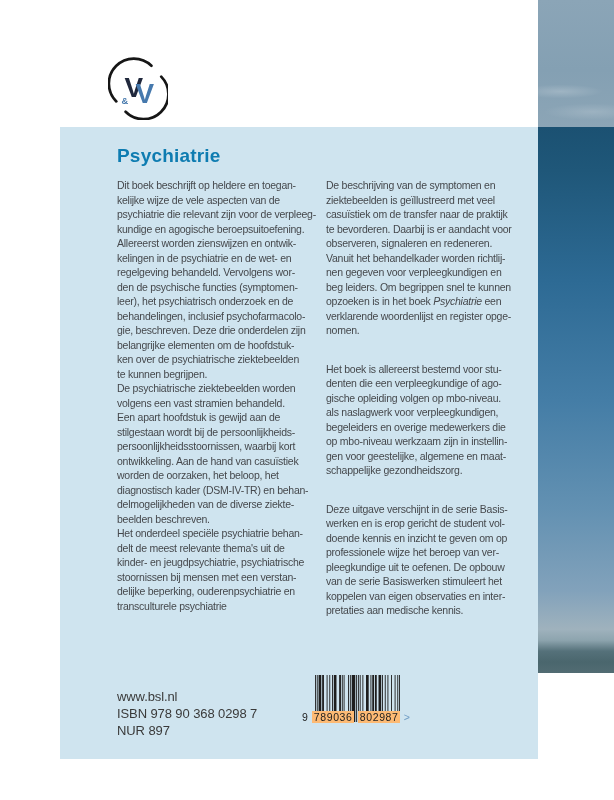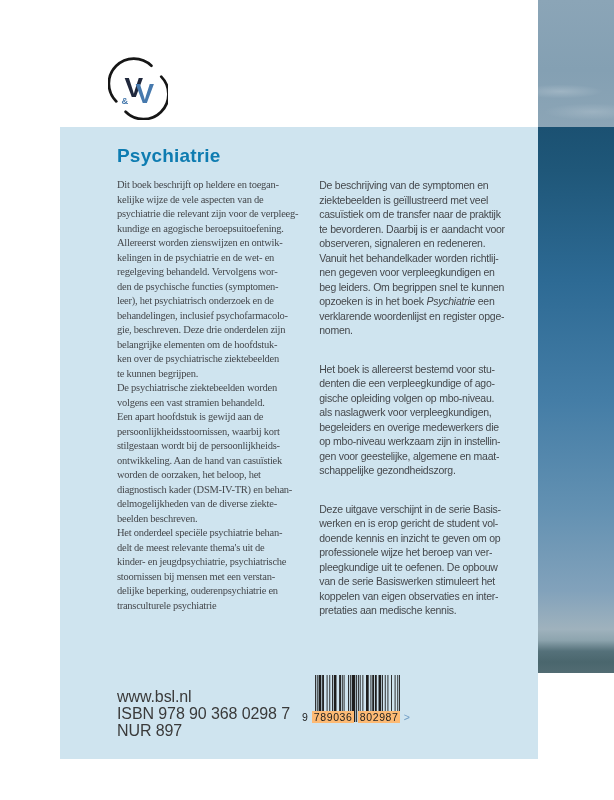--- a/index.html
+++ b/index.html
@@ -33,30 +33,30 @@
     position:absolute; left:60px; top:127px; width:478px; height:632px;
     background:#cfe4ef;
   }
   .panel-inner { padding:18px 24px 0 57px; }
   .panel-title {
     font-size:19px; font-weight:bold; color:#0e7cb1;
     margin:0 0 11px 0; letter-spacing:0.2px;
   }
   .cols { display:flex; }
   .col { color:#45484c; font-size:10.5px; line-height:14.5px; letter-spacing:-0.25px; }
-  .col-left  { width:191px; margin-right:18px;font-family:Liberation Serif, serif; }
+  .col-left  { width:191px; margin-right:18px; }
   .col-right { width:202px; }
   .tl { white-space:nowrap; }
   .tl em { font-style:italic; }
   .para + .para { margin-top:24px; }
 
   
   .footer-info {
     position:absolute; left:117px; top:688px;
-    font-size:16px; line-height:17px; color:#3a3a3a; letter-spacing:-0.1px;
+    font-size:13px; line-height:17px; color:#3a3a3a; letter-spacing:-0.1px;
   }
 
   
   .barcode { position:absolute; left:302px; top:673px; width:108px; height:62px; }
   .barcode svg { position:absolute; left:13px; top:2px; width:85px; height:47px; }
   .barcode-digits {
     position:absolute; left:0; right:0; top:38px;
     display:flex; justify-content:space-between; align-items:baseline;
     font-size:10.5px; color:#1e1e1e; letter-spacing:0.6px;
   }
@@ -96,22 +96,22 @@
             <div class="tl">den de psychische functies (symptomen-</div>
             <div class="tl">leer), het psychiatrisch onderzoek en de</div>
             <div class="tl">behandelingen, inclusief psychofarmacolo-</div>
             <div class="tl">gie, beschreven. Deze drie onderdelen zijn</div>
             <div class="tl">belangrijke elementen om de hoofdstuk-</div>
             <div class="tl">ken over de psychiatrische ziektebeelden</div>
             <div class="tl">te kunnen begrijpen.</div>
             <div class="tl">De psychiatrische ziektebeelden worden</div>
             <div class="tl">volgens een vast stramien behandeld.</div>
             <div class="tl">Een apart hoofdstuk is gewijd aan de</div>
+            <div class="tl">stilgestaan wordt bij de persoonlijkheids-</div>
             <div class="tl">persoonlijkheidsstoornissen, waarbij kort</div>
-            <div class="tl">stilgestaan wordt bij de persoonlijkheids-</div>
             <div class="tl">ontwikkeling. Aan de hand van casuïstiek</div>
             <div class="tl">worden de oorzaken, het beloop, het</div>
             <div class="tl">diagnostisch kader (DSM-IV-TR) en behan-</div>
             <div class="tl">delmogelijkheden van de diverse ziekte-</div>
             <div class="tl">beelden beschreven.</div>
             <div class="tl">Het onderdeel speciële psychiatrie behan-</div>
             <div class="tl">delt de meest relevante thema's uit de</div>
             <div class="tl">kinder- en jeugdpsychiatrie, psychiatrische</div>
             <div class="tl">stoornissen bij mensen met een verstan-</div>
             <div class="tl">delijke beperking, ouderenpsychiatrie en</div>

